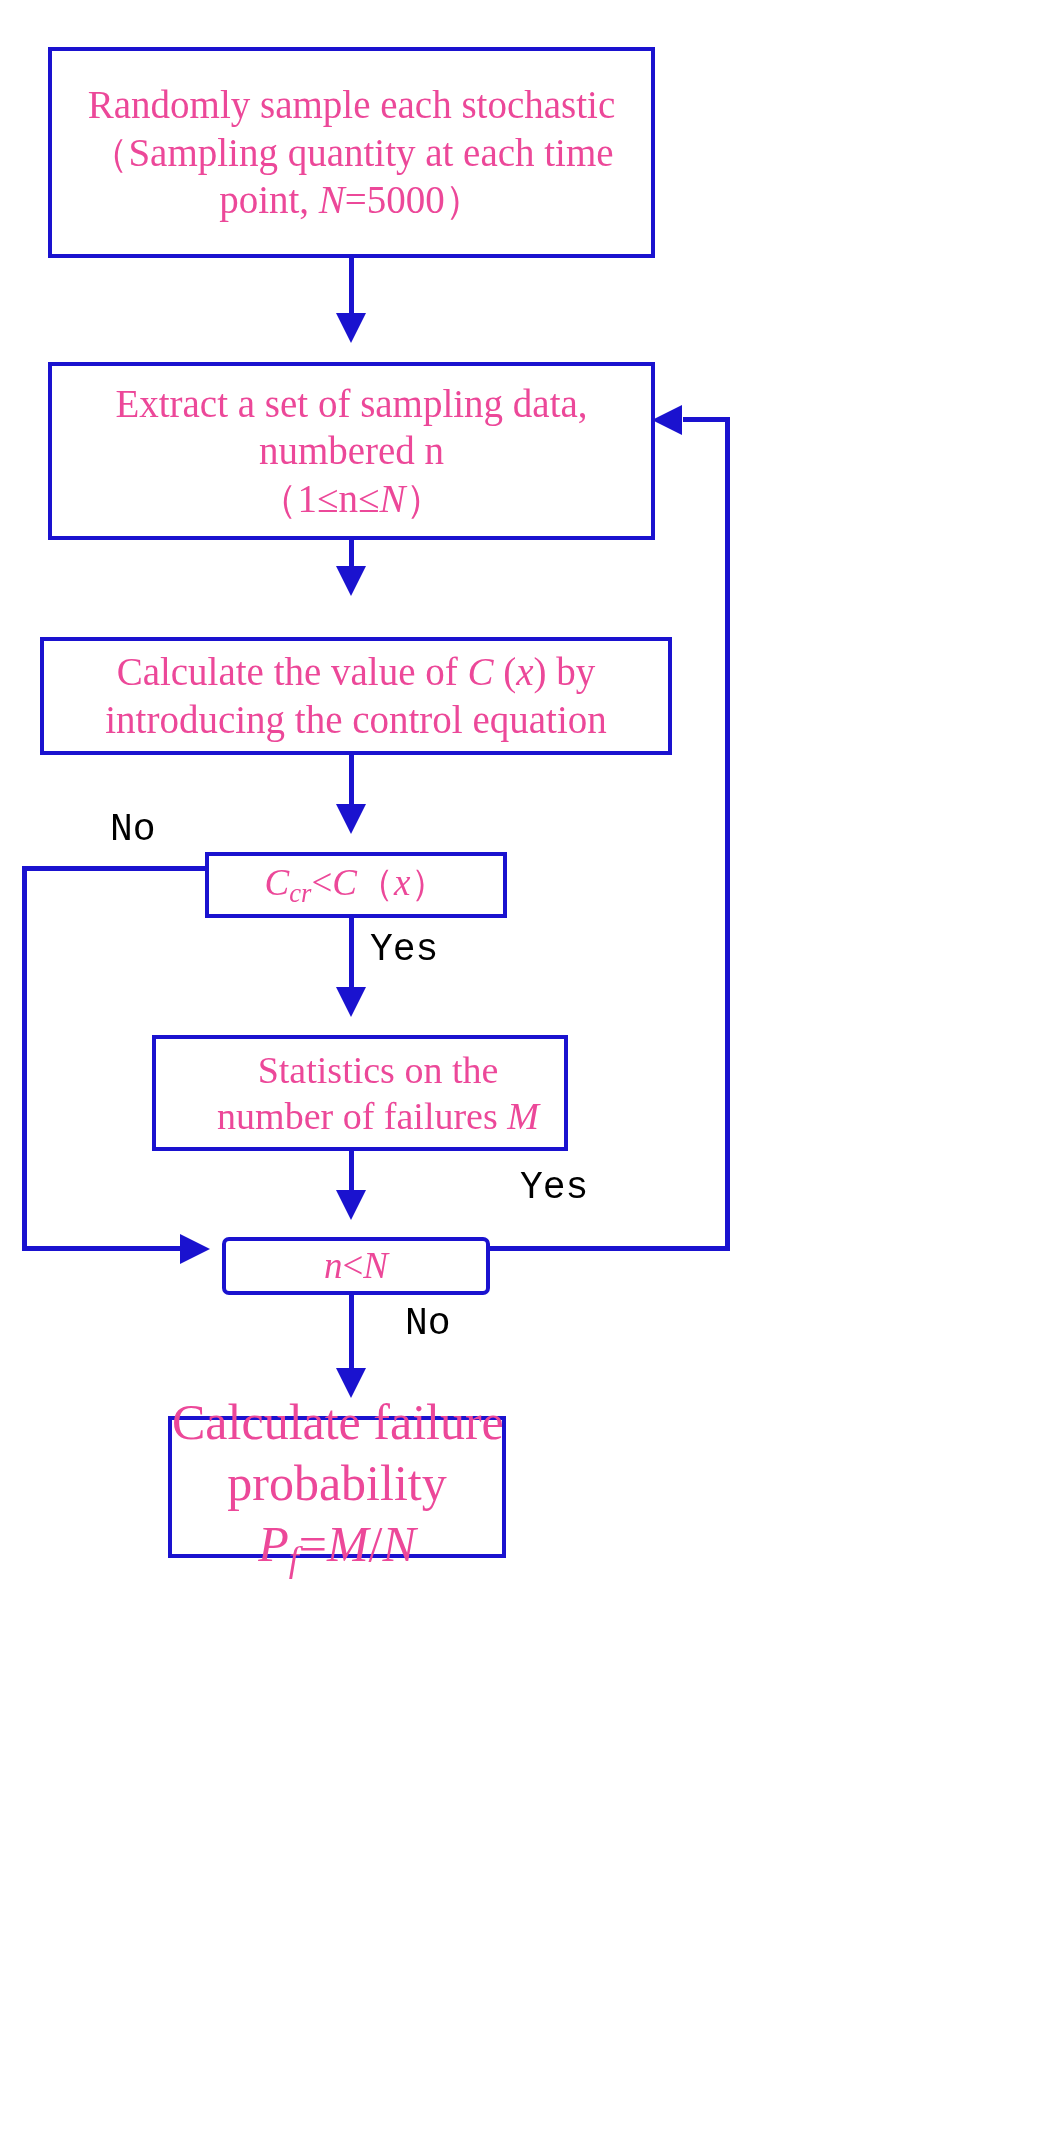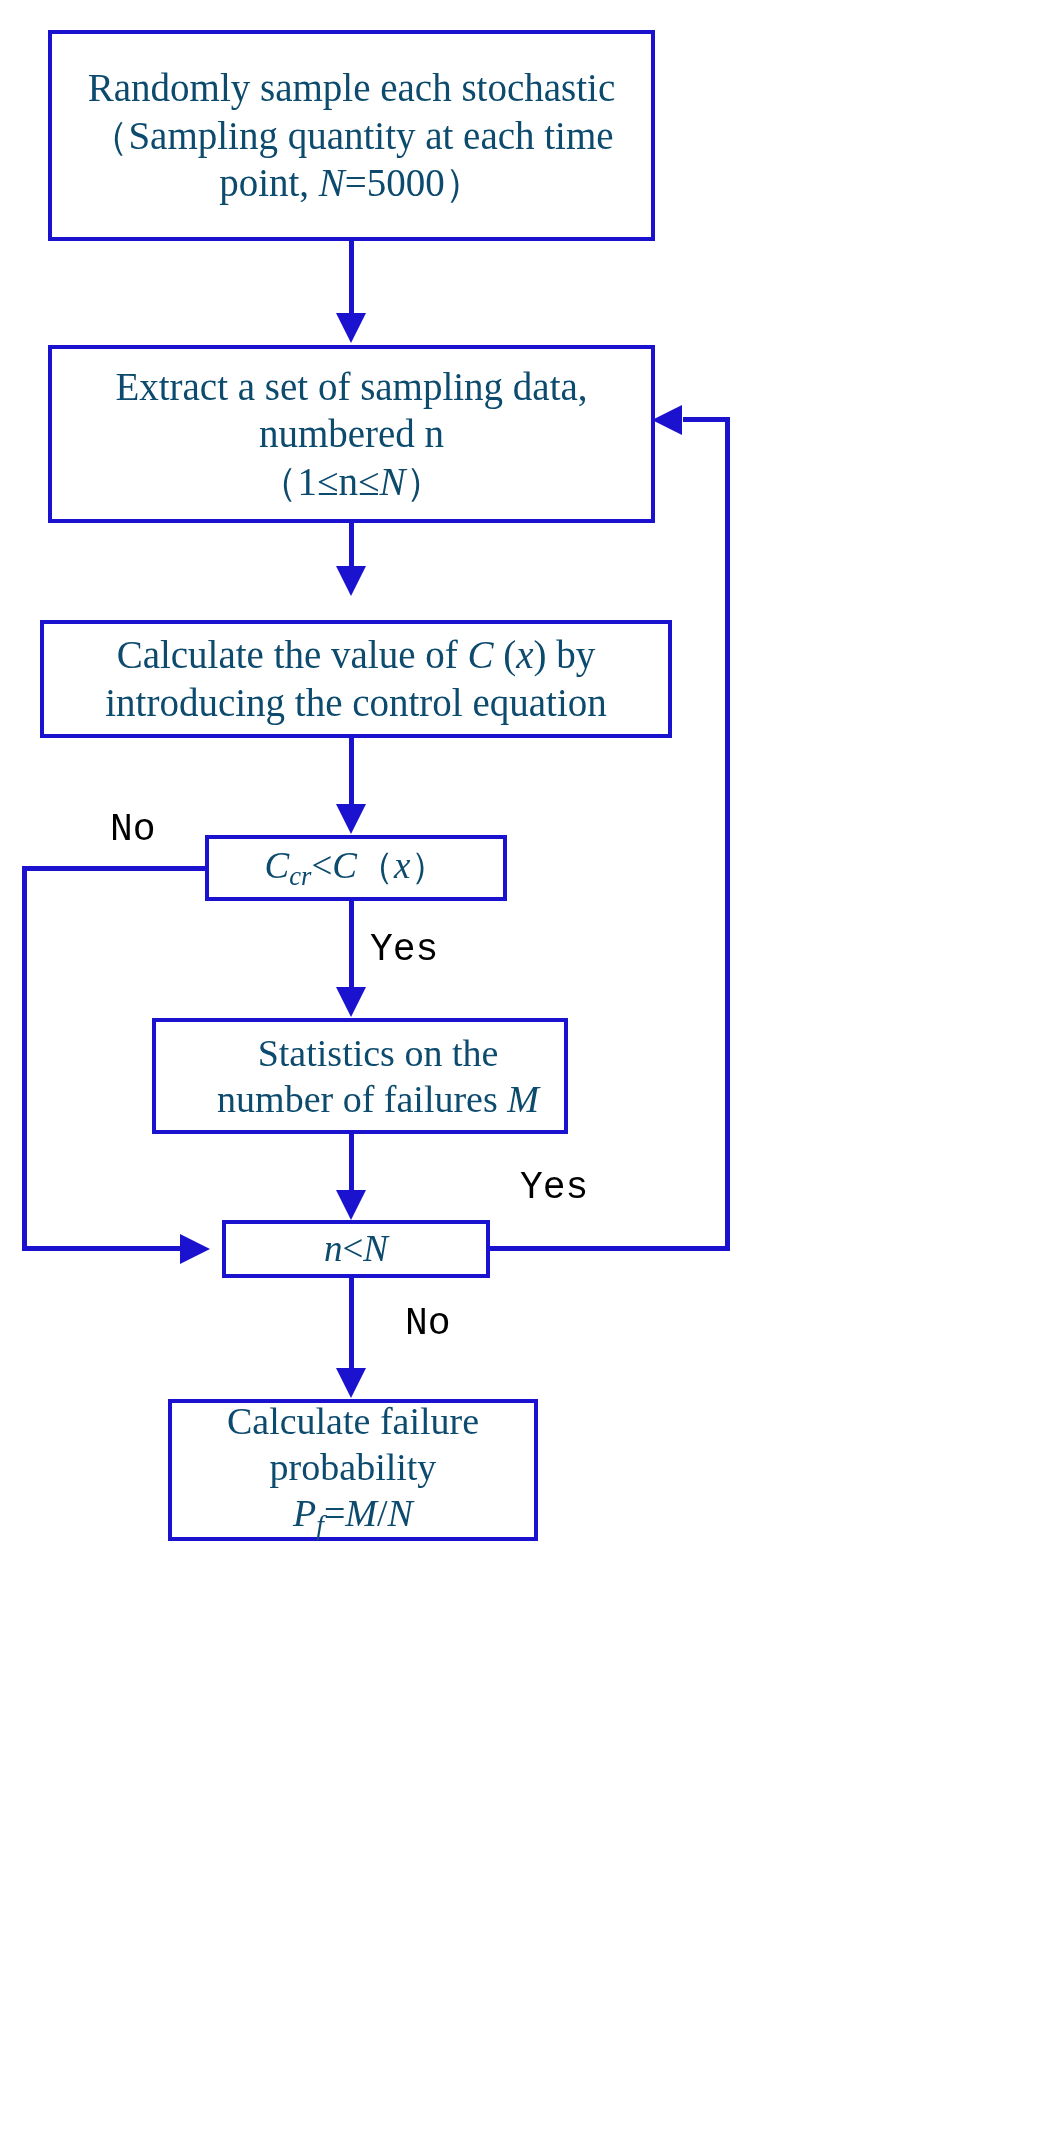--- a/index.html
+++ b/index.html
@@ -19,43 +19,44 @@
   
   .node {
     position: absolute;
     box-sizing: border-box;
     border: 4px solid #1a12cf;
     background: #ffffff;
     display: flex;
     align-items: center;
     justify-content: center;
     text-align: center;
-    color: #0c4a6e;
+    color: #ec4899;
     line-height: 1.22;
     z-index: 3;
+    margin-top: 17px;
   }
   .node .txt { width: 100%; padding: 0 6px; }
   .node .ln { display: block; white-space: nowrap; }
   .it { font-style: italic; }
   .sub {
     font-style: italic;
     font-size: 0.72em;
     vertical-align: -0.28em;
     letter-spacing: 0;
   }
   .cjk-paren { font-family: "DejaVu Sans", sans-serif; font-style: normal; }
 
   
   #box-sample      { left: 48px;  top: 30px;   width: 607px; height: 211px; font-size: 39px; }
   #box-extract     { left: 48px;  top: 345px;  width: 607px; height: 178px; font-size: 39px; }
   #box-calc-c      { left: 40px;  top: 620px;  width: 632px; height: 118px; font-size: 39px; }
   #dec-ccr         { left: 205px; top: 835px;  width: 302px; height: 66px;  font-size: 37px; }
   #box-stats       { left: 152px; top: 1018px; width: 416px; height: 116px; font-size: 38px; padding-left: 36px; }
-  #dec-nn          { left: 222px; top: 1220px; width: 268px; height: 58px;  font-size: 37px; }
-  #box-pf          { left: 168px; top: 1399px; width: 370px; height: 142px; font-size: 38px; }
+  #dec-nn          { left: 222px; top: 1220px; width: 268px; height: 58px;  font-size: 37px; border-radius: 7px; }
+  #box-pf          { left: 168px; top: 1399px; width: 338px; height: 142px; font-size: 50px; }
 
   
   .seg {
     position: absolute;
     background: #1a12cf;
     z-index: 1;
   }
   .vline { width: 5px; }
   .hline { height: 5px; }
   .arrow-down {

